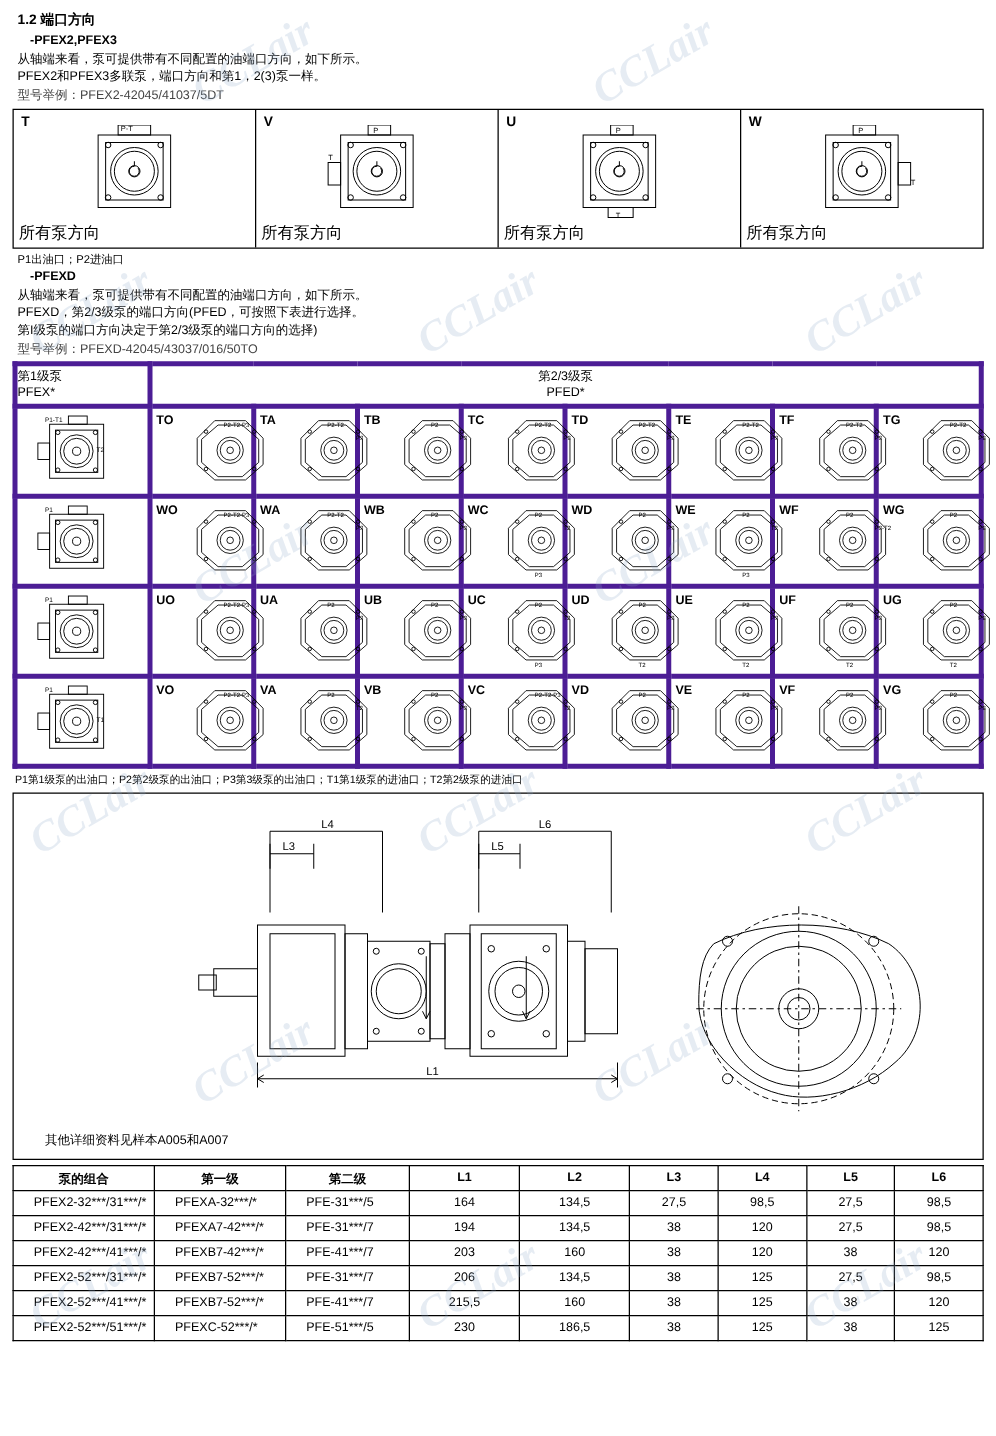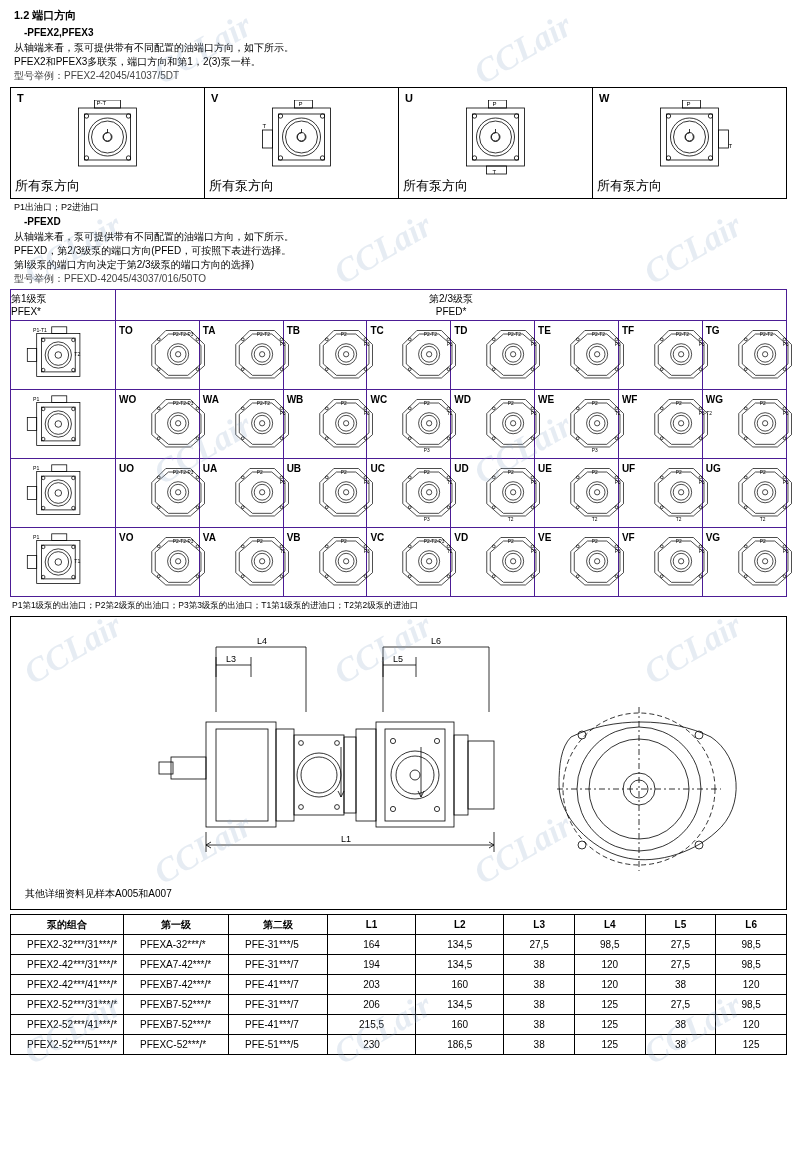--- a/index.html
+++ b/index.html
@@ -29,32 +29,32 @@
   .pd-row{display:flex;border:1px solid #000;height:110px;margin:4px 0 2px 0;}
   .pd-cell{flex:1;border-right:1px solid #000;position:relative;}
   .pd-cell:last-child{border-right:none;}
   .pd-letter{position:absolute;left:6px;top:4px;font-weight:bold;font-size:11px;}
   .pd-caption{position:absolute;left:4px;bottom:3px;font-size:13px;}
   .pd-art{position:absolute;left:0;right:0;top:12px;height:76px;}
   .note-small{font-size:9px;margin:2px 0 2px 4px;}
 
   
   table.combo{border-collapse:collapse;width:100%;margin-top:3px;}
-  table.combo td,table.combo th{border:1px solid #4c1d95;padding:0;vertical-align:middle;}
+  table.combo td,table.combo th{border:4px solid #4c1d95;padding:0;vertical-align:middle;}
   .hdr-l{width:104px;height:30px;font-size:10px;text-align:left;padding-left:4px;font-weight:normal;line-height:13px;}
   .hdr-r{font-size:10px;text-align:center;font-weight:normal;line-height:13px;}
   .first-cell{width:104px;height:68px;position:relative;}
   .cell{position:relative;height:68px;}
   .code{position:absolute;left:3px;top:4px;font-size:10px;font-weight:bold;}
   .oct-wrap{position:absolute;left:26px;top:6px;width:74px;height:58px;}
   .footer-note{font-size:8.5px;margin:3px 0 4px 2px;}
 
   
   .dim-box{border:1px solid #000;height:292px;position:relative;margin-top:2px;}
-  .dim-note{position:absolute;left:14px;bottom:8px;font-size:10px;}
+  .dim-note{position:absolute;left:25px;bottom:8px;font-size:10px;}
 
   
   table.dims{border-collapse:collapse;width:100%;margin-top:4px;font-size:10px;}
   table.dims th,table.dims td{border:1px solid #000;height:17px;text-align:center;font-weight:normal;}
   table.dims th{font-weight:bold;margin-left:37px;}
   table.dims td.l{text-align:left;padding-left:16px;}
   .c0{width:110px;}.c1{width:102px;}.c2{width:96px;}
 </style>
 </head>
 <body>

